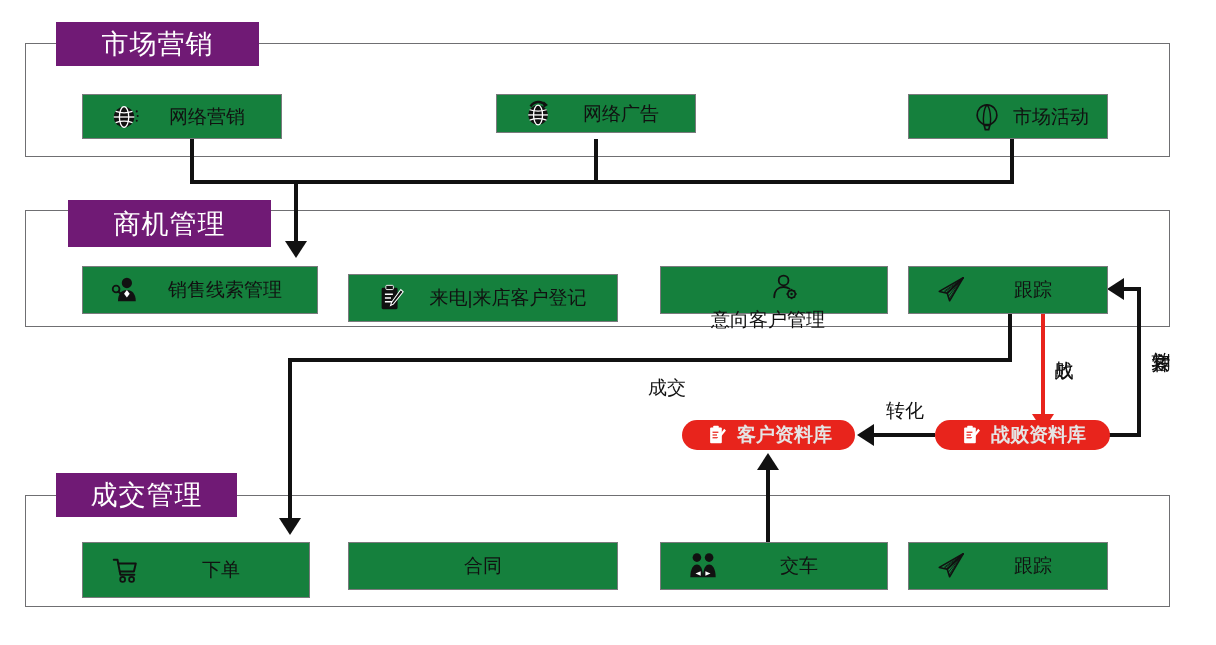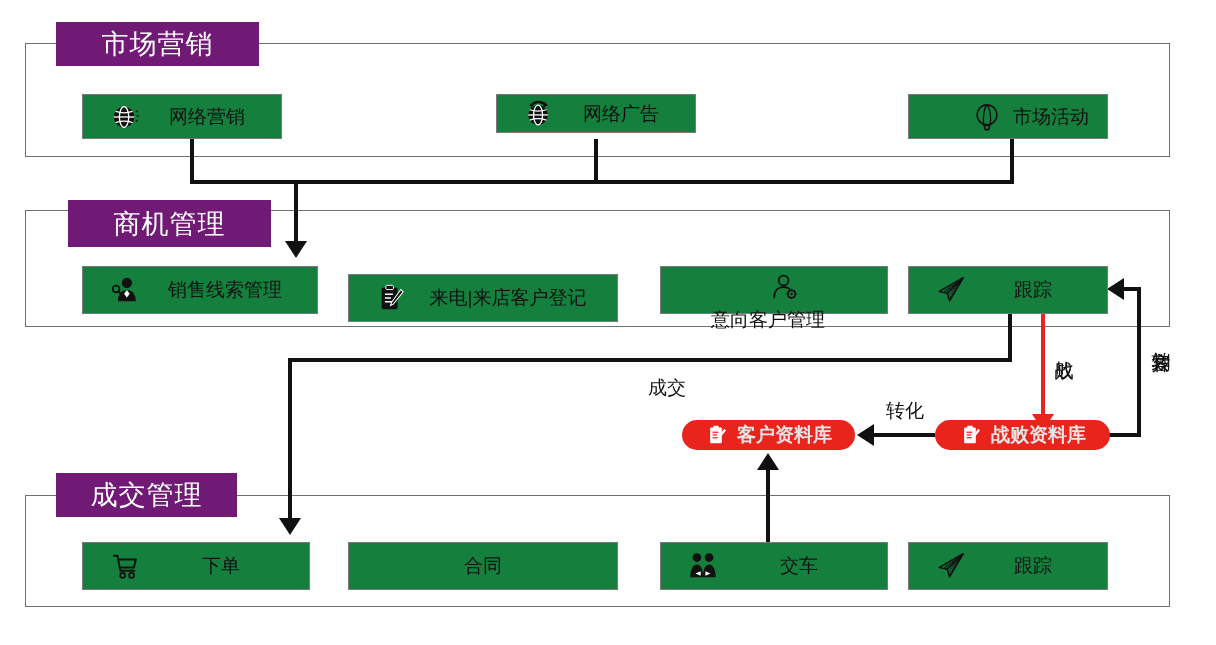--- a/index.html
+++ b/index.html
@@ -341,21 +341,21 @@
 
   <div class="vline" style="left:766px; top:470px; height:72px;"></div>
   <div class="arrow-up" style="left:757px; top:453px;"></div>
 
   <div class="panel" style="left:25px; top:495px; width:1145px; height:112px;"></div>
 
   <div class="banner" style="left:56px; top:473px; width:181px; height:44px;">
     <span>成交管理</span>
   </div>
 
-  <div class="node" style="left:82px; top:542px; width:228px; height:48px;">
+  <div class="node" style="left:82px; top:542px; width:228px; height:56px;">
     <span class="node-icon">
       <svg viewBox="0 0 32 32" width="30" height="30" aria-hidden="true">
         <path d="M4 5 L8 5 L11 21 L26 21" fill="none" stroke="#111" stroke-width="2.1" stroke-linecap="round" stroke-linejoin="round"></path>
         <path d="M9 9 L27.5 9 L25.5 17.5 L10.5 17.5" fill="none" stroke="#111" stroke-width="2.1" stroke-linecap="round" stroke-linejoin="round"></path>
         <circle cx="13.5" cy="26" r="2.6" fill="none" stroke="#111" stroke-width="1.9"></circle>
         <circle cx="23" cy="26" r="2.6" fill="none" stroke="#111" stroke-width="1.9"></circle>
       </svg>
     </span>
     <span class="node-label">下单</span>
   </div>

